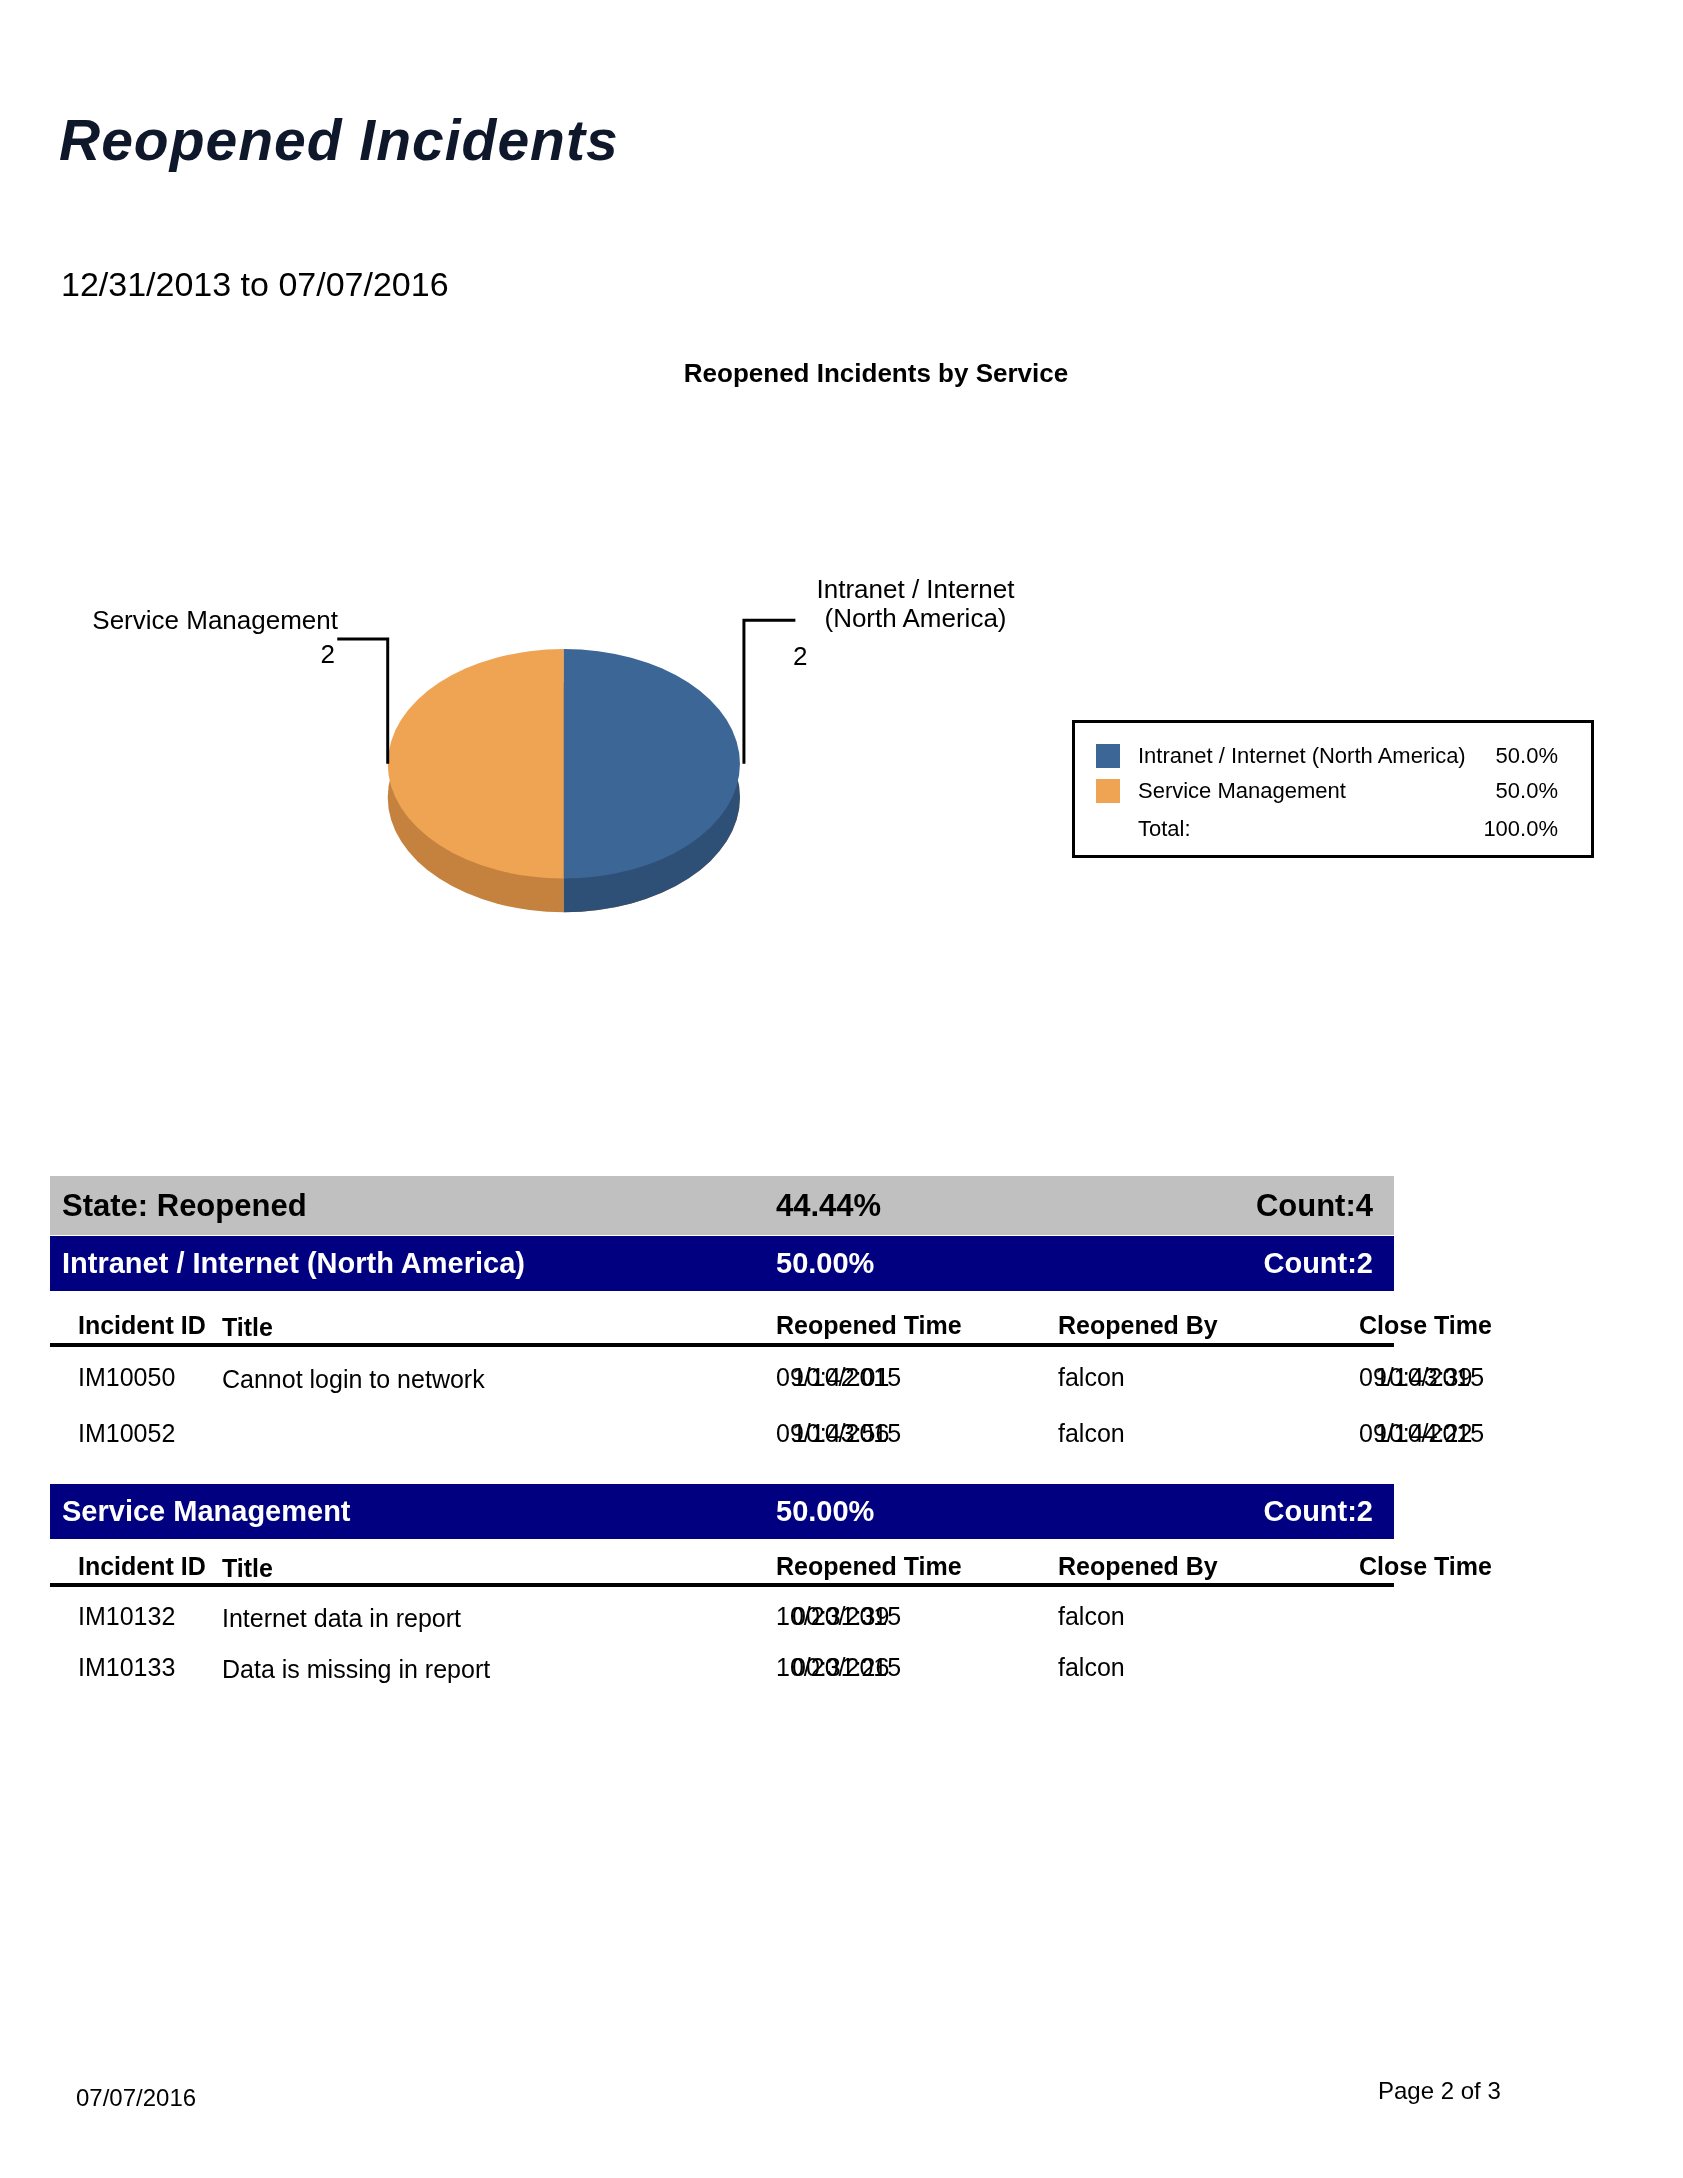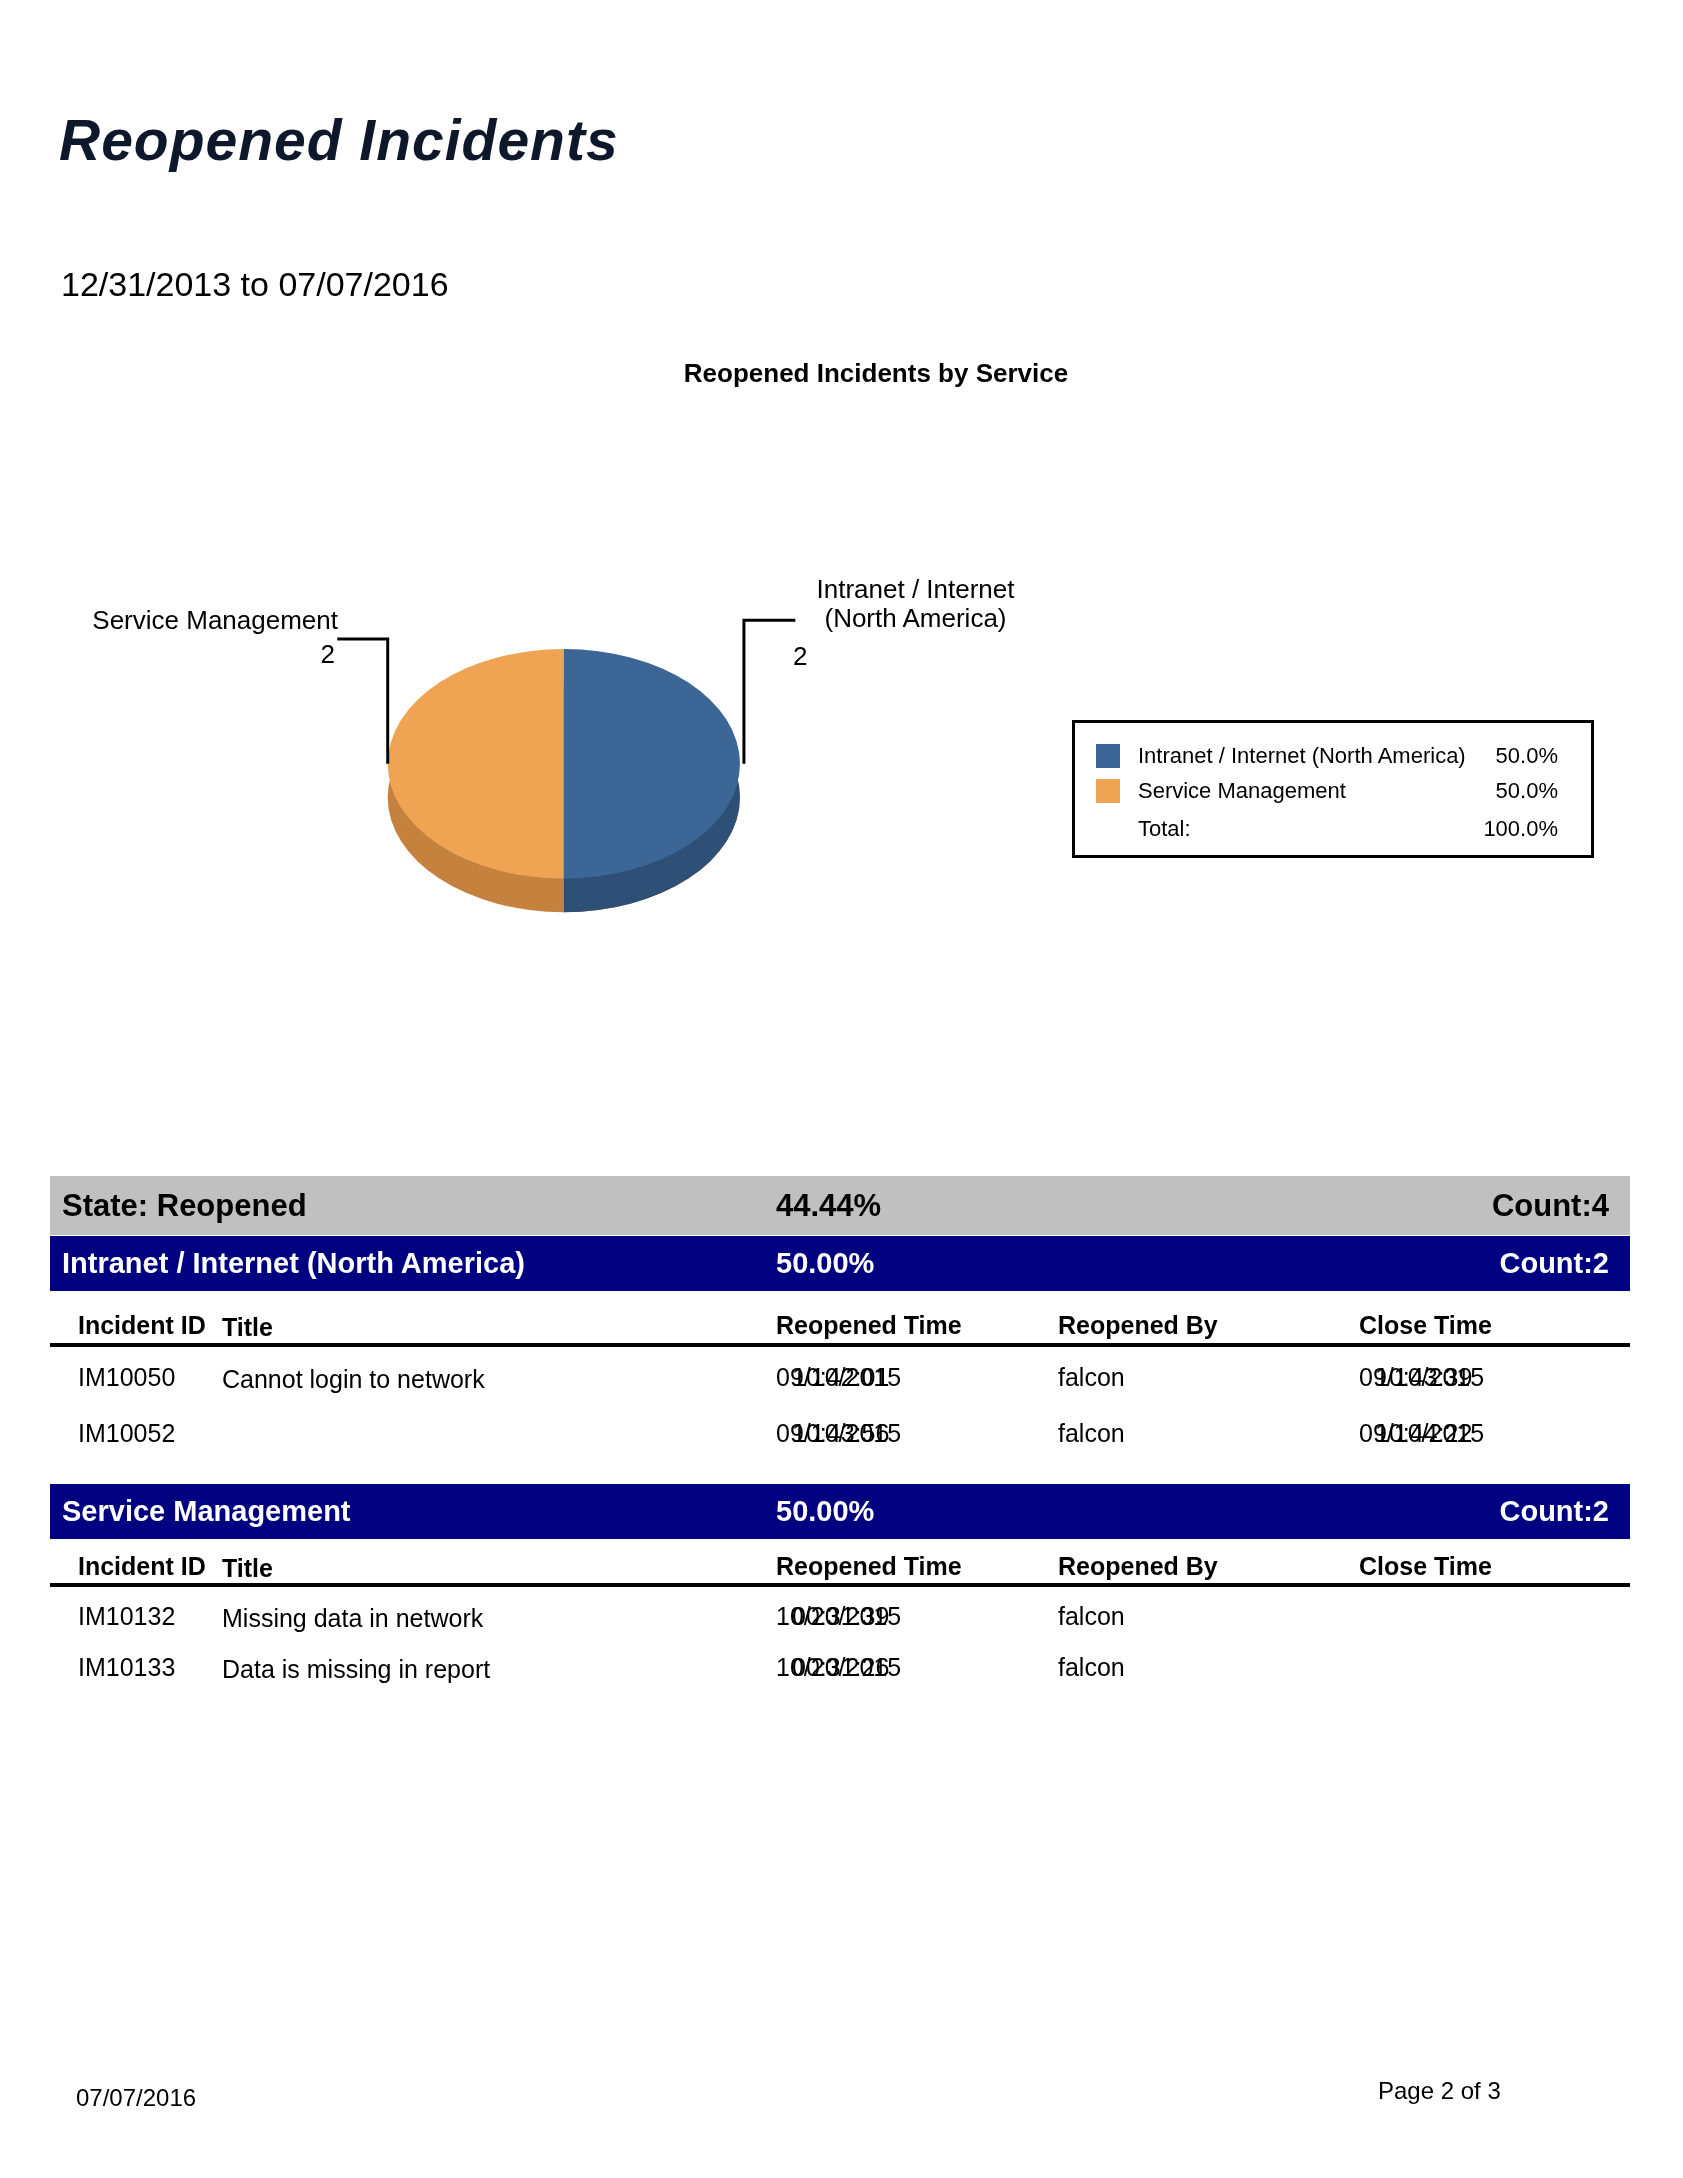--- a/index.html
+++ b/index.html
@@ -47,21 +47,21 @@
     background: #ffffff;
   }
   .legend-row { position: absolute; left: 0; width: 100%; height: 30px; }
   .legend-row-1 { top: 20px; }
   .legend-row-2 { top: 55px; }
   .legend-row-3 { top: 93px; }
   .legend-swatch { position: absolute; left: 21px; top: 1px; width: 24px; height: 24px; }
   .legend-label { position: absolute; left: 63px; top: 0; font-size: 22px; }
   .legend-value { position: absolute; right: 33px; top: 0; font-size: 22px; }
 
-  .band { left: 50px; width: 1580px; }
+  .band { left: 50px; width: 1344px; }
   .state-bar { top: 1176px; height: 59px; }
   .state-bar span { position: absolute; top: 0; line-height: 59px; font-size: 31px; font-weight: bold; }
   .section-bar { height: 55px; color: #ffffff; }
   .section-bar-1 { top: 1236px; }
   .section-bar-2 { top: 1484px; }
   .section-bar span { position: absolute; top: 0; line-height: 55px; font-size: 29px; font-weight: bold; }
   .bar-name { left: 12px; }
   .bar-pct { left: 726px; }
   .bar-count { right: 21px; }
 
@@ -190,21 +190,21 @@
     <span class="c-incident">Incident ID</span>
     <span class="c-title">Title</span>
     <span class="c-rtime">Reopened Time</span>
     <span class="c-rby">Reopened By</span>
     <span class="c-ctime">Close Time</span>
   </div>
   <div class="abs band divider divider-2"></div>
 
   <div class="abs band data-row row-3">
     <span class="c-incident">IM10132</span>
-    <span class="c-title">Missing data in network</span>
+    <span class="c-title">Internet data in report</span>
     <span class="c-rtime">
         <span>10/20/2015</span>
         <span class="t-time">00:31:39</span>
       </span>
     <span class="c-rby">falcon</span>
     <span class="c-ctime">
         <span></span>
         <span></span>
       </span>
   </div>

